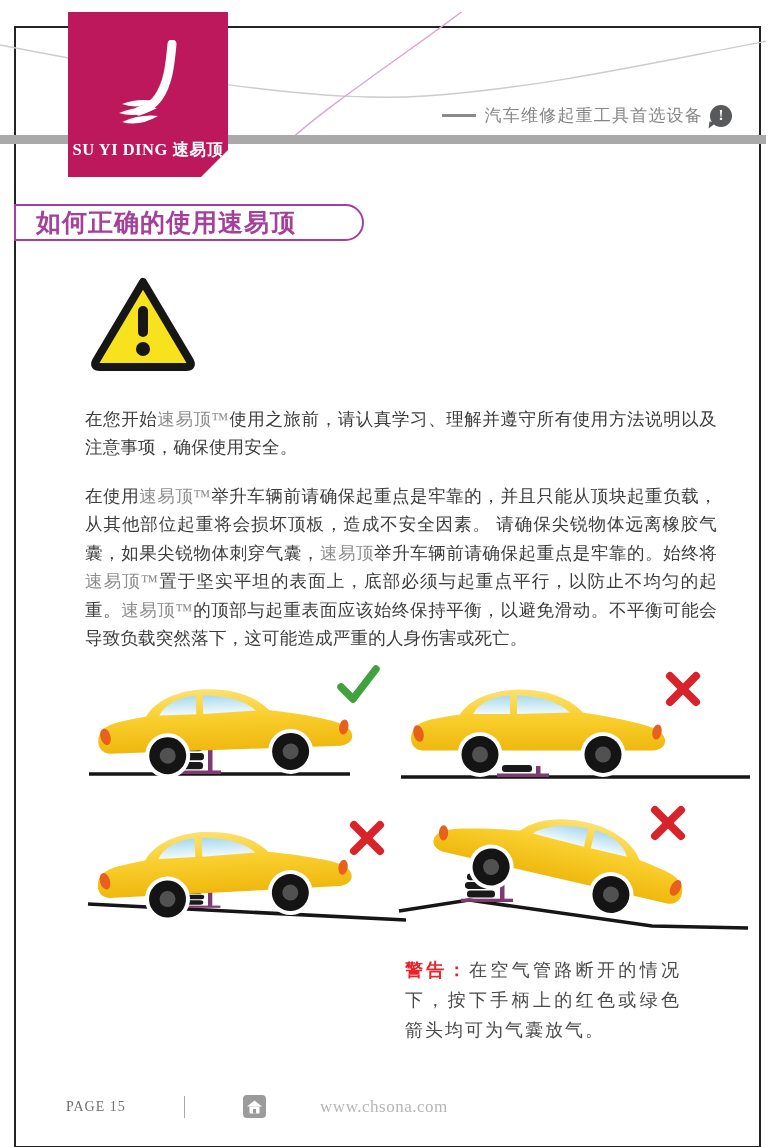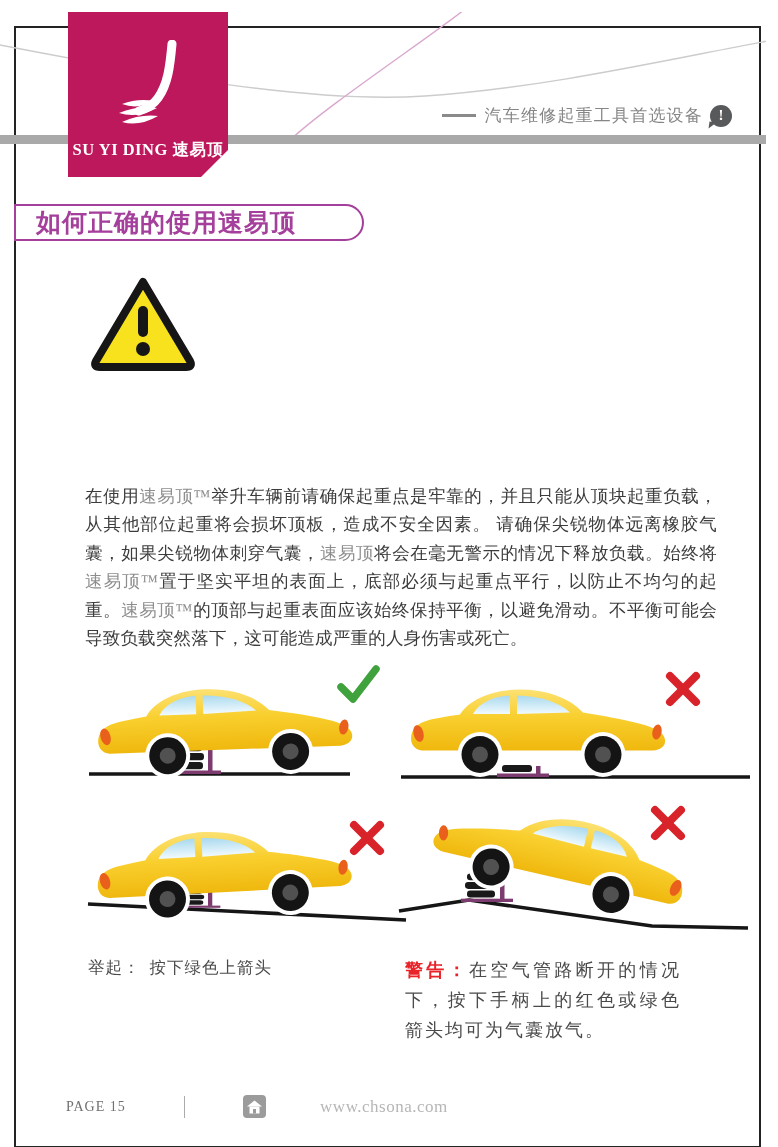--- a/index.html
+++ b/index.html
@@ -159,21 +159,22 @@
   <div class="title-pill">
     <span class="title-text">如何正确的使用速易顶</span>
   </div>
 
   <svg class="warn-triangle" width="106" height="97" viewBox="0 0 106 97">
     <path d="M53,7 L100,86 Q103,92 96,92 L10,92 Q3,92 6,86 Z" fill="#f8e11d" stroke="#161616" stroke-width="8" stroke-linejoin="round"></path>
     <rect x="48" y="31" width="10" height="31" rx="5" fill="#161616"></rect>
     <circle cx="53" cy="74" r="7" fill="#161616"></circle>
   </svg>
 
-  <p class="para para-body"><span>在使用</span><span class="tm">速易顶™</span><span>举升车辆前请确保起重点是牢靠的，并且只能从顶块起重负载，从其他部位起重将会损坏顶板，造成不安全因素。 请确保尖锐物体远离橡胶气囊，如果尖锐物体刺穿气囊，</span><span class="tm">速易顶</span><span>将会在毫无警示的情况下释放负载。始终将</span><span class="tm">速易顶™</span><span>置于坚实平坦的表面上，底部必须与起重点平行，以防止不均匀的起重。</span><span class="tm">速易顶™</span><span>的顶部与起重表面应该始终保持平衡，以避免滑动。不平衡可能会导致负载突然落下，这可能造成严重的人身伤害或死亡。</span></p>
+  <p class="para para-intro"><span>在您开始</span><span class="tm">速易顶™</span><span>使用之旅前，请认真学习、理解并遵守所有使用方法说明以及注意事项，确保使用安全。</span></p>
+  <p class="para para-body"><span>在使用</span><span class="tm">速易顶™</span><span>举升车辆前请确保起重点是牢靠的，并且只能从顶块起重负载，从其他部位起重将会损坏顶板，造成不安全因素。 请确保尖锐物体远离橡胶气囊，如果尖锐物体刺穿气囊，</span><span class="tm">速易顶</span><span>举升车辆前请确保起重点是牢靠的。始终将</span><span class="tm">速易顶™</span><span>置于坚实平坦的表面上，底部必须与起重点平行，以防止不均匀的起重。</span><span class="tm">速易顶™</span><span>的顶部与起重表面应该始终保持平衡，以避免滑动。不平衡可能会导致负载突然落下，这可能造成严重的人身伤害或死亡。</span></p>
 
   <div class="panel" style="left:82px;top:648px;">
     <svg width="330" height="132" viewBox="0 0 330 132">
       <line x1="7" y1="114" x2="268" y2="114" stroke="#161616" stroke-width="3.6"></line>
       <use href="#jack-up" transform="translate(86,74)"></use>
       <g transform="translate(12,12) rotate(-2 208 90)">
           <use href="#car"></use>
         </g>
       <use href="#check-mark" transform="translate(256,6)"></use>
     </svg>
@@ -206,23 +207,20 @@
       <polyline points="3,113 73,102 256,128 352,130" fill="none" stroke="#161616" stroke-width="3.6"></polyline>
       <use href="#jack-up" transform="translate(64,66) scale(1,0.95)"></use>
       <g transform="translate(14,17) rotate(13 196 101)">
         <use href="#car" transform="translate(270,0) scale(-1,1)"></use>
       </g>
       <use href="#cross-mark" transform="translate(255,8)"></use>
     </svg>
   </div>
 
   <div class="cap-left">
-    <div class="cap-row">
-      <span>举起：</span><span class="cap-val">按下绿色上箭头</span>
-    </div>
   </div>
 
   <div class="warn-note">
     <span class="warn-label">警告：</span><span>在空气管路断开的情况下，按下手柄上的红色或绿色箭头均可为气囊放气。</span>
   </div>
 
   <div class="footer">
     <span class="page-label">PAGE 15</span>
     <span class="foot-div"></span>
     <span class="home-ic">

